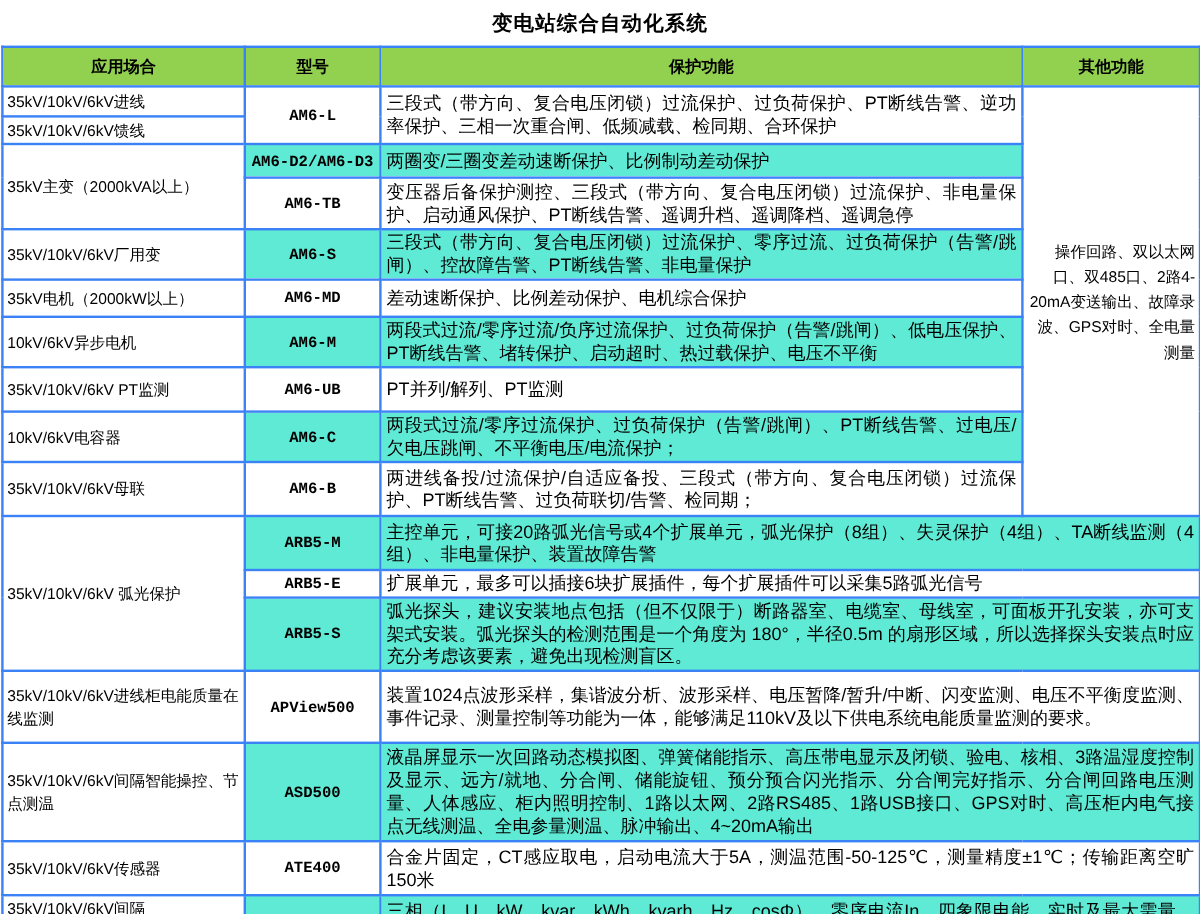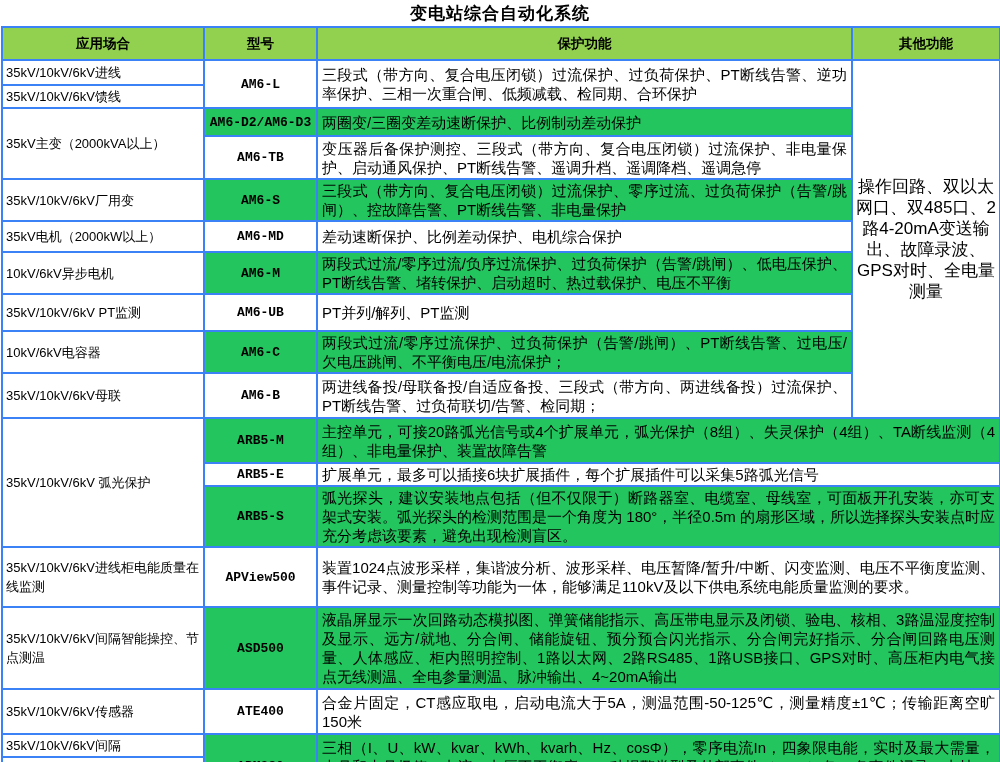--- a/index.html
+++ b/index.html
@@ -2,21 +2,21 @@
 <html><head>
 <meta charset="utf-8">
 <style>
   html,body{margin:0;padding:0;background:#ffffff;}
   .page{
     width:1000px;height:762px;background:#ffffff;overflow:hidden;
     font-family:"Liberation Sans","DejaVu Sans",sans-serif;
     color:#000;
   }
   .title{
-    height:26px;display:flex;align-items:center;justify-content:center;
+    height:38px;display:flex;align-items:center;justify-content:center;
     font-size:17px;font-weight:bold;letter-spacing:1px;
     font-family:"DejaVu Serif","Liberation Serif",serif;
   }
   table{
     border-collapse:collapse;table-layout:fixed;width:998px;margin-left:1px;
   }
   th,td{
     border:2px solid #3b82f6;overflow:hidden;
     vertical-align:middle;
     margin-left:36px;
@@ -29,24 +29,24 @@
     font-size:13px;padding:1px 3px;line-height:19px;
   }
   td.model{
     text-align:center;font-size:13px;font-weight:600;padding:1px 2px;
     font-family:Liberation Mono, monospace;
   }
   td.func{
     text-align:justify;font-size:15px;line-height:19px;padding:1px 4px;
   }
   td.other{
-    text-align:center;font-size:17px;line-height:21px;padding:8px 3px;
+    text-align:right;font-size:13px;line-height:21px;padding:8px 3px;
     vertical-align:middle;
   }
-  td.g{background:#22c55e;}
+  td.g{background:#5eead4;}
 </style>
 </head>
 <body>
 
 <div class="page">
   <div class="title">变电站综合自动化系统</div>
 
   <table>
     <colgroup>
       <col style="width:202px">
@@ -102,21 +102,21 @@
         <td class="func">PT并列/解列、PT监测</td>
       </tr>
       <tr style="height:42px">
         <td class="app">10kV/6kV电容器</td>
         <td class="model g">AM6-C</td>
         <td class="func g">两段式过流/零序过流保护、过负荷保护（告警/跳闸）、PT断线告警、过电压/欠电压跳闸、不平衡电压/电流保护；</td>
       </tr>
       <tr style="height:45px">
         <td class="app">35kV/10kV/6kV母联</td>
         <td class="model">AM6-B</td>
-        <td class="func">两进线备投/母联备投/自适应备投、三段式（带方向、两进线备投）过流保护、PT断线告警、过负荷联切/告警、检同期；</td>
+        <td class="func">两进线备投/过流保护/自适应备投、三段式（带方向、复合电压闭锁）过流保护、PT断线告警、过负荷联切/告警、检同期；</td>
       </tr>
       <tr style="height:45px">
         <td class="app" rowspan="3">35kV/10kV/6kV 弧光保护</td>
         <td class="model g">ARB5-M</td>
         <td class="func g" colspan="2">主控单元，可接20路弧光信号或4个扩展单元，弧光保护（8组）、失灵保护（4组）、TA断线监测（4组）、非电量保护、装置故障告警</td>
       </tr>
       <tr style="height:22px">
         <td class="model">ARB5-E</td>
         <td class="func" colspan="2">扩展单元，最多可以插接6块扩展插件，每个扩展插件可以采集5路弧光信号</td>
       </tr>

